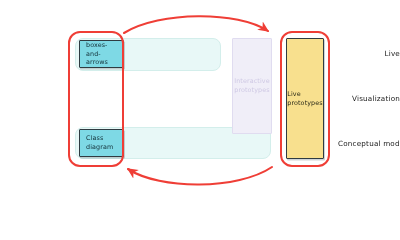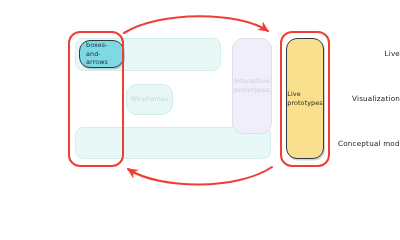--- a/index.html
+++ b/index.html
@@ -30,21 +30,21 @@
   #label-flow        { top: 50px;  width: 62px; }
   #label-visualization { top: 95px; width: 62px; }
   #label-conceptual  { top: 140px; width: 62px; }
 
   
   .node {
     position: absolute;
     box-sizing: border-box;
     display: flex;
     align-items: center;
-    border-radius: 11px;
+    border-radius: 1px;
     font-size: 6.4px;
     line-height: 1.35;
     letter-spacing: 0.1px;
   }
   .node .cap {
     width: 100%;
     padding: 0 6px;
     white-space: pre-line;
   }
 
@@ -111,35 +111,35 @@
 </style>
 </head>
 <body>
 
 <div id="canvas">
 
   <div class="node band" id="band-flow" style="left:75px; top:38px; width:146px; height:33px;"></div>
 
   <div class="node band" id="band-conceptual" style="left:75px; top:127px; width:196px; height:32px;"></div>
 
-  <div class="node faded-teal" id="node-wireframes" style="left:126px; top:84px; width:47px; height:31px;">
-    <span class="cap">Wireframes</span>
-  </div>
 
 
   <div class="node faded-purple" id="node-interactive" style="left:232px; top:38px; width:40px; height:96px;">
     <span class="cap">Interactive
 prototypes</span>
   </div>
 
   <div class="node cyan" id="node-boxes-and-arrows" style="left:79px; top:40px; width:45px; height:28px;">
     <span class="cap">boxes-and-arrows</span>
   </div>
 
 
+  <div class="node cyan" id="node-class-diagram" style="left:79px; top:129px; width:45px; height:28px;">
+    <span class="cap">Class diagram</span>
+  </div>
 
   <div class="node yellow" id="node-live-prototypes" style="left:286px; top:38px; width:38px; height:121px;">
     <span class="cap">Live
 prototypes</span>
   </div>
 
   <div class="row-label" id="label-flow">Live</div>
   <div class="row-label" id="label-visualization">Visualization</div>
   <div class="row-label" id="label-conceptual">Conceptual model</div>
 

